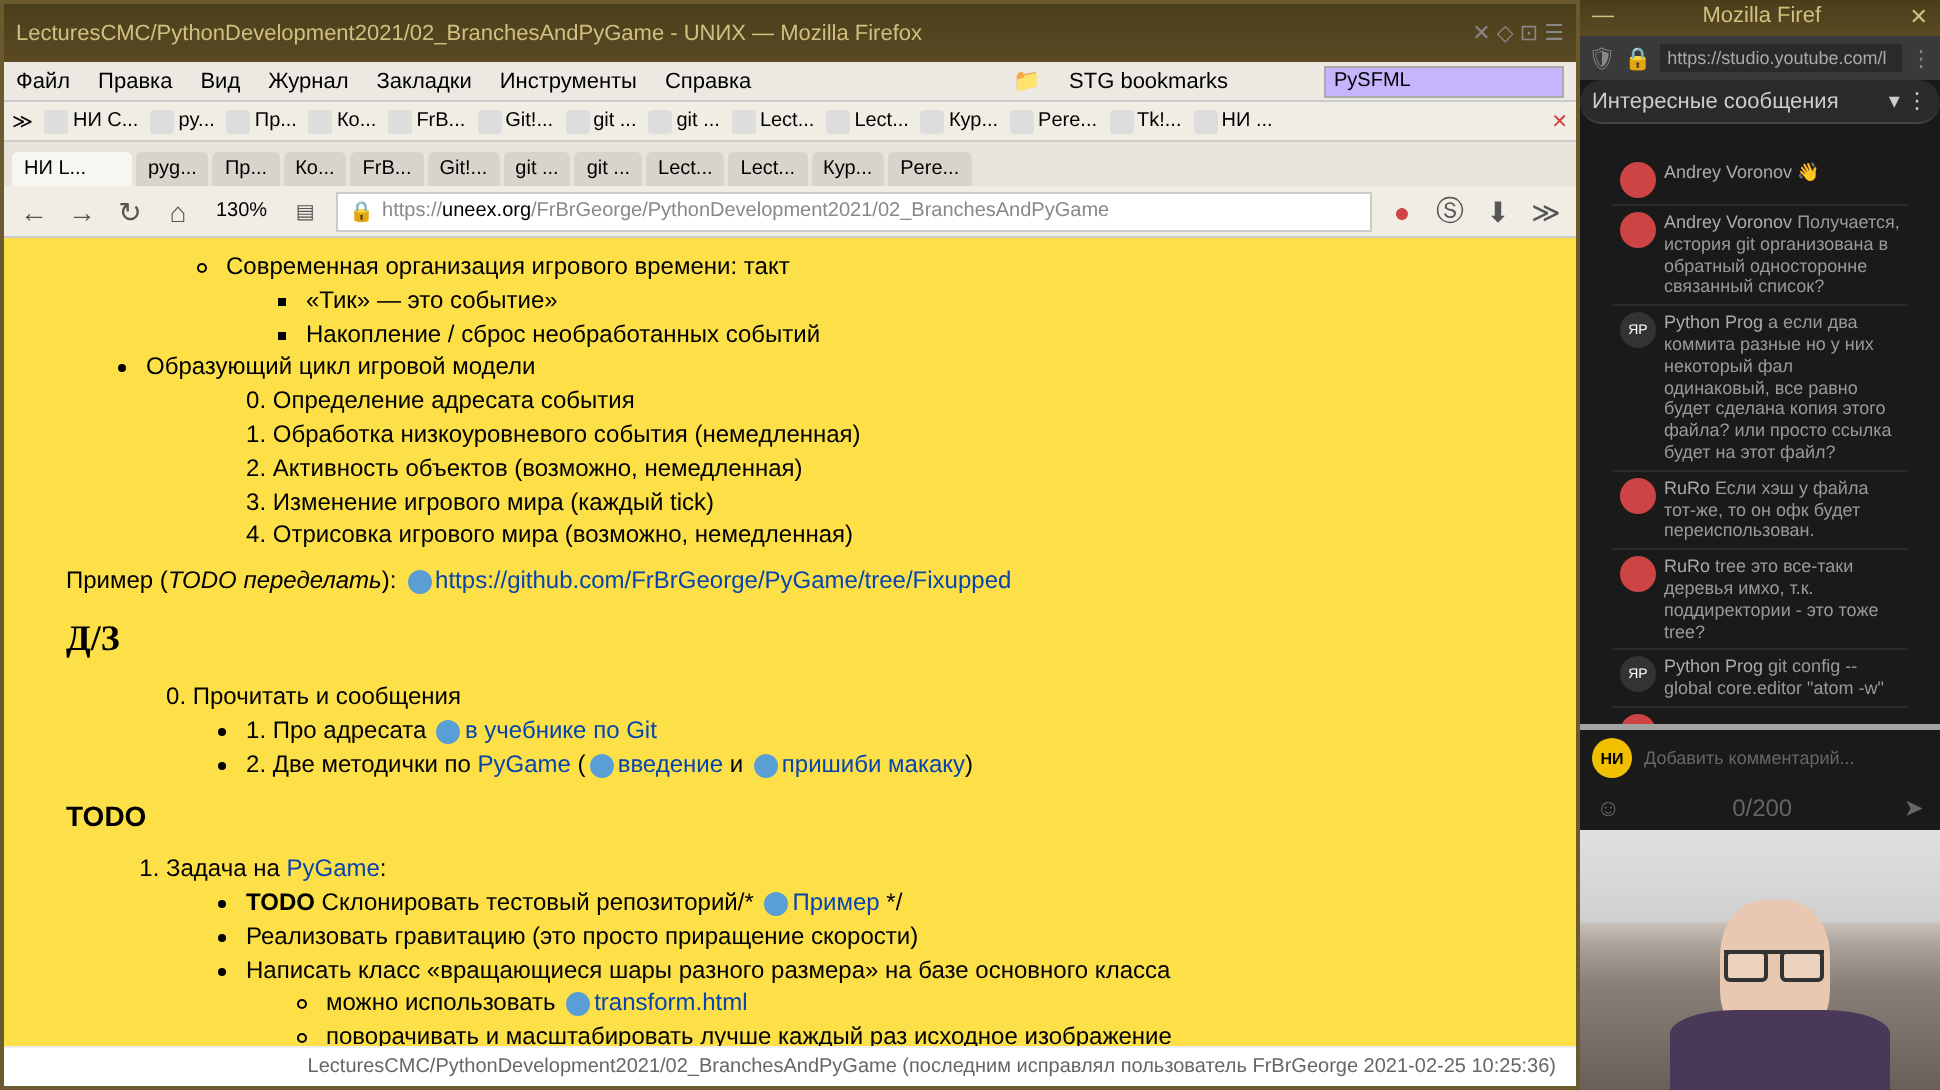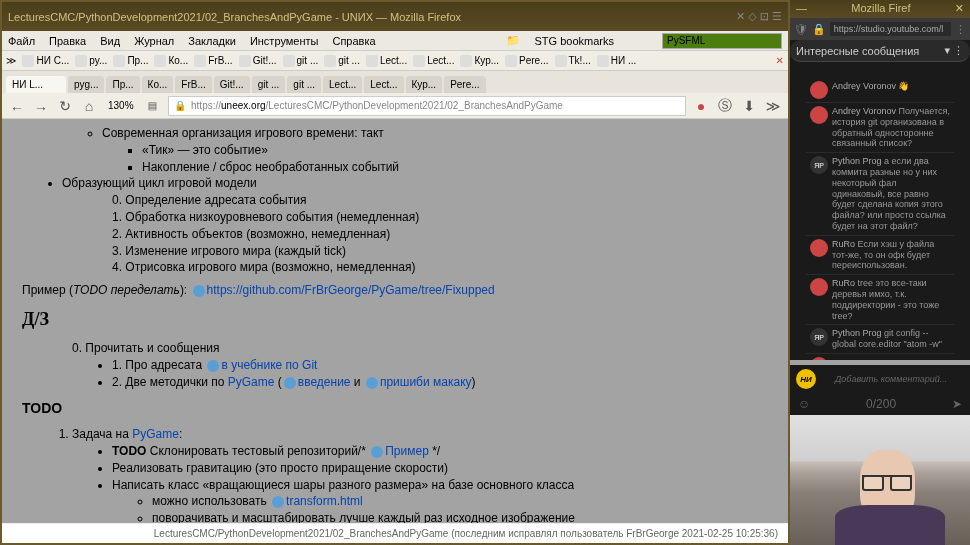--- a/index.html
+++ b/index.html
@@ -15,48 +15,48 @@
 .bookmark-icon { width: 12px; height: 12px; background: #ddd; border-radius: 2px; display: inline-block; }
 .tab-bar { background: #e8e4dc; padding: 2px 4px 0; display: flex; gap: 2px; height: 22px; align-items: flex-end; overflow: hidden; }
 .tab { background: #d8d4cc; padding: 3px 6px; font-size: 10px; border-radius: 3px 3px 0 0; display: flex; align-items: center; gap: 4px; cursor: pointer; white-space: nowrap; max-width: 60px; overflow: hidden; }
 .tab.active { background: #f8f6f0; gap: 35px; }
 .tab-close { color: #888; font-size: 9px; }
 .nav-bar { background: #f0ede5; padding: 3px 6px; display: flex; gap: 6px; align-items: center; border-bottom: 1px solid #ccc; height: 26px; }
 .nav-btn { width: 18px; height: 18px; display: flex; align-items: center; justify-content: center; cursor: pointer; color: #555; font-size: 14px; }
 .zoom { font-size: 10px; padding: 0 4px; }
 .url-bar { flex: 1; background: #fff; border: 1px solid #ccc; padding: 2px 6px; font-size: 10px; display: flex; align-items: center; height: 20px; }
 .lock-icon { color: #2a7a2a; margin-right: 4px; }
-.content { flex: 1; background: #a3a3a3; padding: 6px 20px; overflow-y: auto; font-size: 12px; line-height: 1.4; font-family: Arial, sans-serif; }
+.content { flex: 1; background: #fde047; padding: 6px 31px; overflow-y: auto; font-size: 12px; line-height: 1.4; font-family: Arial, sans-serif; }
 .content ul { list-style: disc; margin-left: 40px; }
 .content ul ul { list-style: circle; }
 .content ul ul ul { list-style: square; }
 .content ol { margin-left: 50px; }
 .content ol.zero { counter-reset: item -1; list-style: none; }
 .content ol.zero li { counter-increment: item; }
 .content ol.zero li:before { content: counter(item) ". "; }
 .content a { color: #0645ad; text-decoration: none; }
 .content p { margin: 6px 0; }
 .content h2 { font-size: 18px; margin: 8px 0; font-family: serif; }
 .content h3 { font-size: 14px; margin: 8px 0; font-weight: bold; }
 .globe-icon { display: inline-block; width: 12px; height: 12px; background: #5a9ed6; border-radius: 50%; vertical-align: middle; margin: 0 2px; }
 .page-footer { background: #fff; padding: 4px 10px; font-size: 10px; color: #666; text-align: right; border-top: 1px solid #eee; }
-.search-box { background: #4d7c0f; border: 1px solid #aaa; padding: 1px 4px; width: 120px; font-size: 10px; height: 16px; }
+.search-box { background: #c4b5fd; border: 1px solid #aaa; padding: 1px 4px; width: 120px; font-size: 10px; height: 16px; }
 
 .side-panel { width: 180px; height: 545px; display: flex; flex-direction: column; background: #1a1a1a; }
 .side-title { background: linear-gradient(#4a3e1a, #5a4a24); color: #d0c080; padding: 2px 6px; font-size: 11px; height: 18px; display: flex; justify-content: space-between; }
 .side-url-bar { background: #3a3a3a; padding: 3px 4px; display: flex; align-items: center; gap: 4px; height: 22px; }
 .side-url { background: #2a2a2a; color: #aaa; font-size: 9px; padding: 2px 4px; flex: 1; overflow: hidden; white-space: nowrap; }
 .chat-header { background: #2a2a2a; color: #ccc; padding: 4px 6px; font-size: 11px; display: flex; justify-content: space-between; align-items: center; border-bottom: 1px solid #444; border-radius: 11px; }
 .chat-messages { flex: 1; overflow-y: auto; background: #1a1a1a; padding: 16px; color: #bbb; font-size: 9px; }
 .chat-msg { display: flex; gap: 4px; padding: 3px 4px; border-bottom: 1px solid #2a2a2a; }
 .chat-avatar { width: 18px; height: 18px; border-radius: 50%; flex-shrink: 0; display: flex; align-items: center; justify-content: center; font-size: 8px; color: #fff; }
 .chat-text { flex: 1; line-height: 1.2; }
 .chat-author { color: #aaa; font-weight: 500; }
 .chat-body { color: #999; }
-.chat-input-area { background: #1a1a1a; padding: 4px 6px; display: flex; align-items: center; gap: 19px; border-top: 5px solid #a3a3a3; color: #888; font-size: 9px; font-style: italic; }
+.chat-input-area { background: #1a1a1a; padding: 4px 6px; display: flex; align-items: center; gap: 6px; border-top: 3px solid #a3a3a3; color: #888; font-size: 9px; }
 .chat-input-avatar { width: 20px; height: 20px; border-radius: 50%; background: #f0c000; color: #000; display: flex; align-items: center; justify-content: center; font-size: 8px; font-weight: bold; }
 .chat-input-box { flex: 1; color: #666; }
 .chat-input-icons { display: flex; gap: 8px; color: #666; font-size: 12px; padding: 4px 8px; justify-content: space-between; align-items: center; }
 .webcam { height: 130px; background: #333; position: relative; }
 .webcam-img { width: 100%; height: 100%; background: linear-gradient(#e0e0e0 0%, #d0d0d0 35%, #c8c0b8 36%, #a8a098 45%, #888078 60%, #686058 100%); position: relative; }
 .face { position: absolute; width: 55px; height: 70px; background: #e8c8b0; border-radius: 40% 40% 35% 35%; left: 70px; top: 35px; }
 .hair { position: absolute; width: 80px; height: 85px; background: #d8d0c8; border-radius: 50% 50% 20% 20%; left: 58px; top: 12px; z-index: -1; }
 .glasses { position: absolute; width: 50px; height: 14px; border-top: 2px solid #333; left: 72px; top: 60px; }
 .glasses:before, .glasses:after { content: ''; position: absolute; width: 18px; height: 12px; border: 2px solid #333; border-radius: 3px; background: rgba(255,255,255,0.2); top: -2px; }
 .glasses:before { left: 0; } .glasses:after { right: 0; }
@@ -193,21 +193,21 @@
       <span class="nav-btn">←</span>
       <span class="nav-btn">→</span>
       <span class="nav-btn">↻</span>
       <span class="nav-btn">⌂</span>
       <span class="zoom">130%</span>
       <span class="nav-btn" style="font-size:10px">▤</span>
       <div class="url-bar">
         <span class="lock-icon">🔒</span>
         <span style="color:#888">https://</span>
           <span>uneex.org</span>
-          <span style="color:#888">/LecturesCMC/PythonDevelopment2021/02_BranchesAndPyGame</span>
+          <span style="color:#888">/FrBrGeorge/PythonDevelopment2021/02_BranchesAndPyGame</span>
       </div>
       <span class="nav-btn" style="color:#c44">●</span>
       <span class="nav-btn">Ⓢ</span>
       <span class="nav-btn">⬇</span>
       <span class="nav-btn">≫</span>
     </div>
 
     <div class="content">
       <ul>
         <li style="list-style:none">

